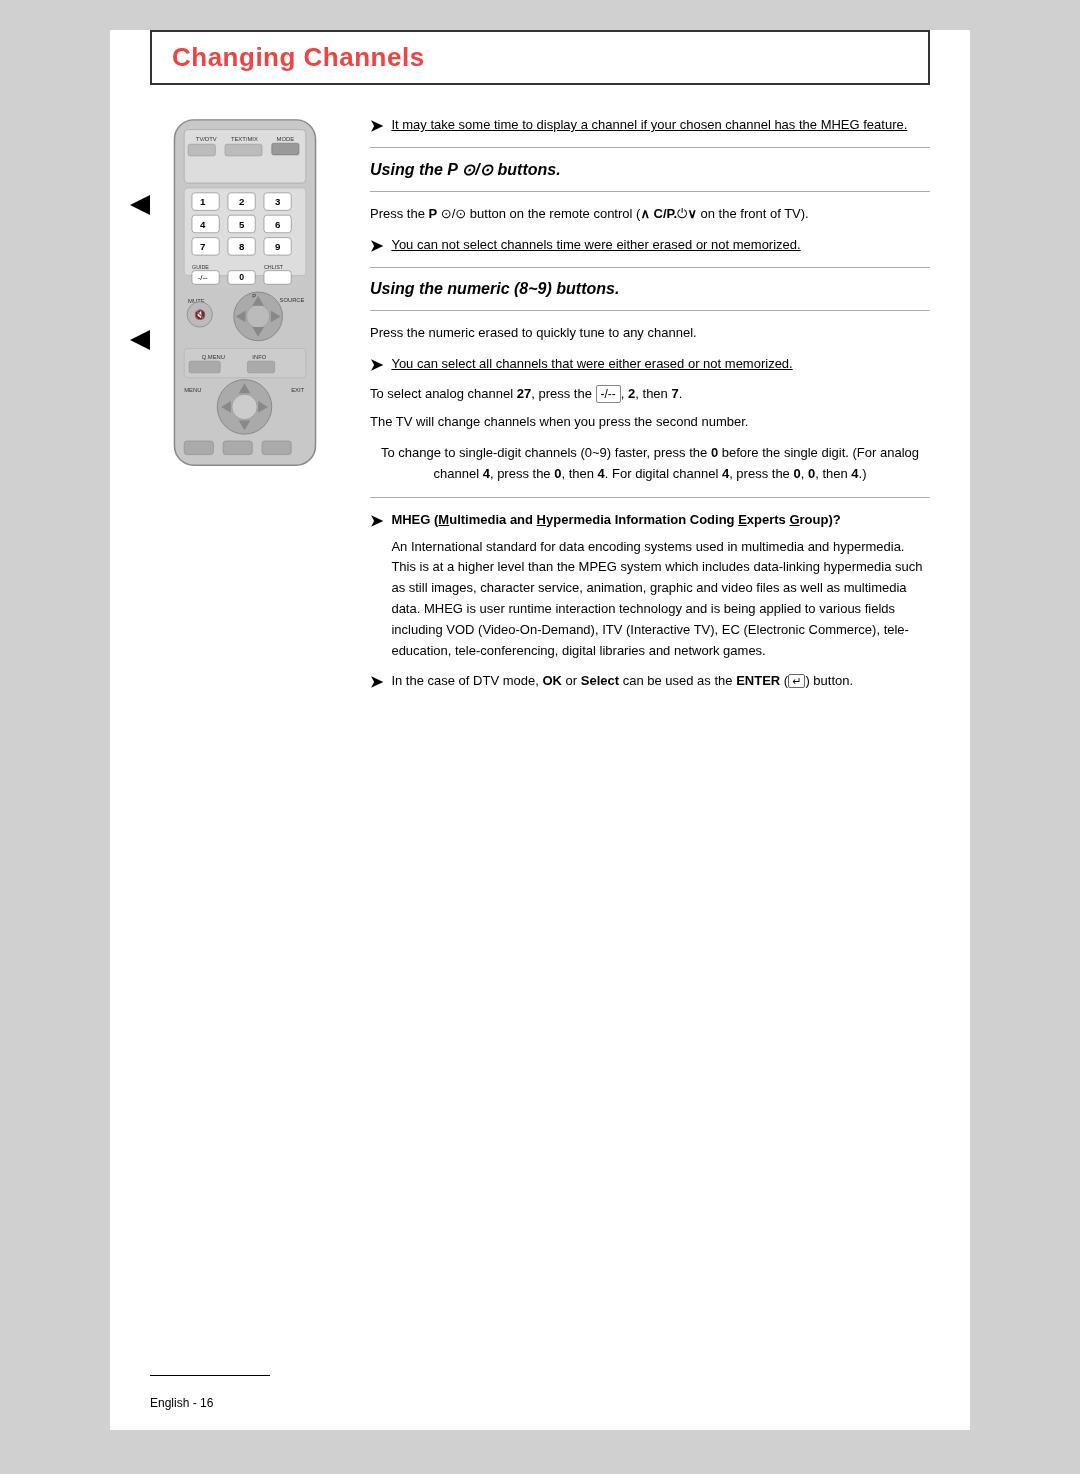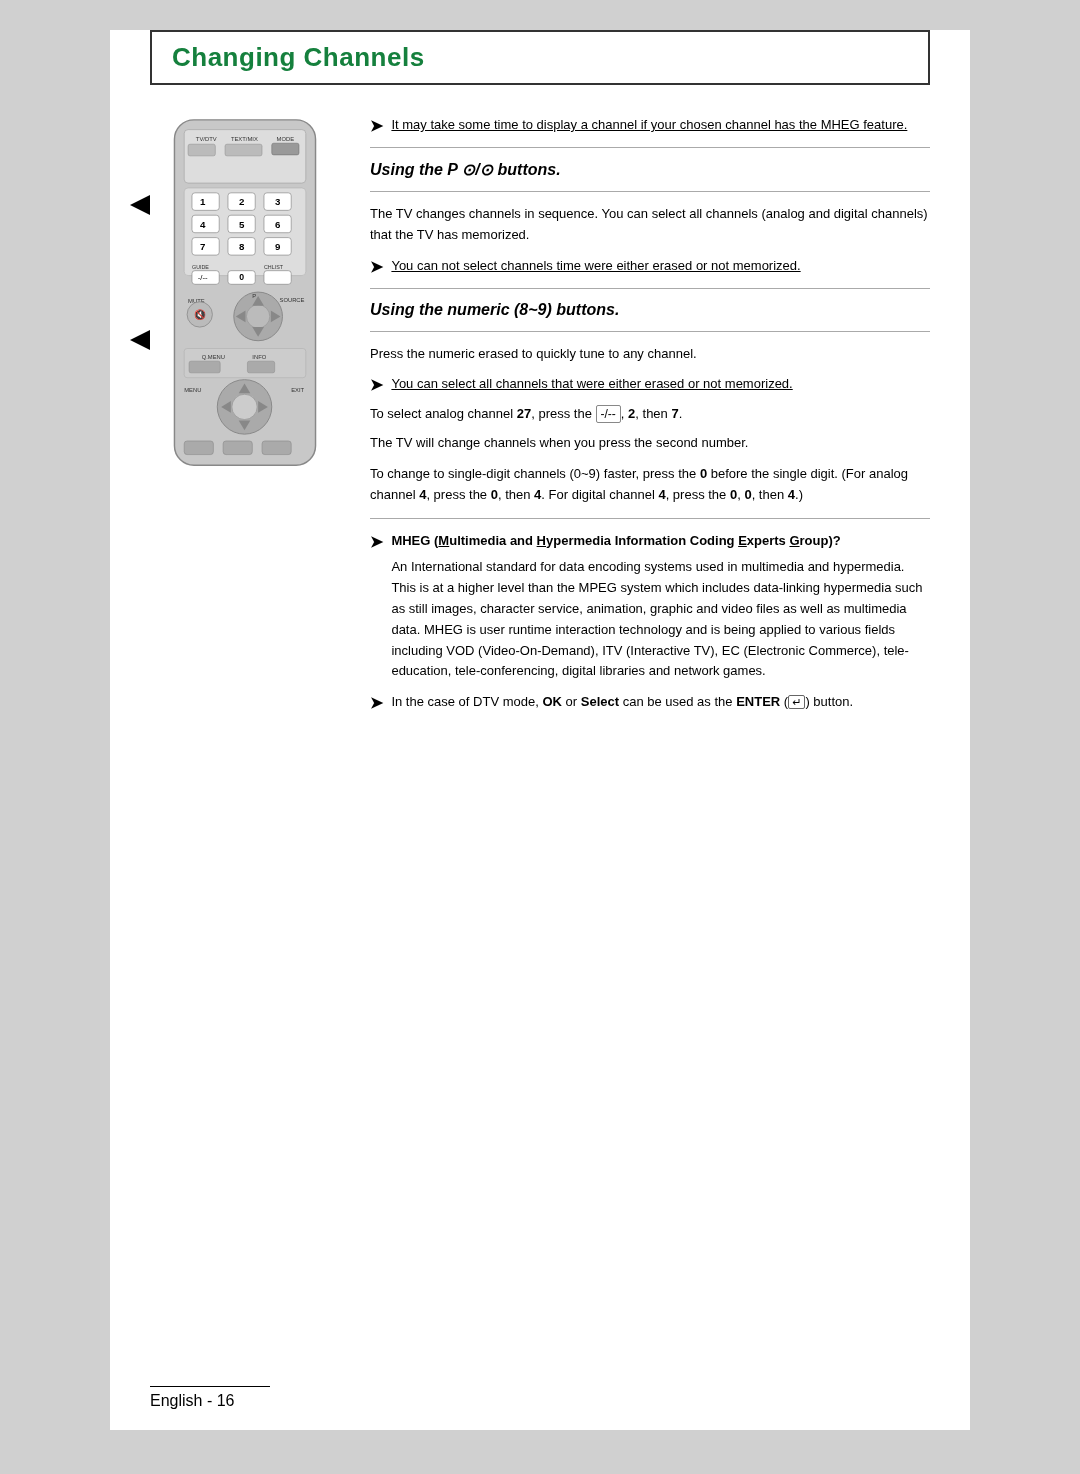--- a/index.html
+++ b/index.html
@@ -26,21 +26,21 @@
     .title-bar {
       background: #fff;
       border: 2px solid #333;
       margin: 30px 40px 20px 40px;
       padding: 10px 20px;
     }
 
     .title-bar h1 {
       font-size: 26px;
       font-weight: 900;
-      color: #15803d;
+      color: #ef4444;
       letter-spacing: 0.5px;
     }
 
     
     .content-area {
       display: flex;
       flex-direction: row;
       padding: 0 40px;
       gap: 20px;
     }
@@ -124,24 +124,24 @@
     .mheg-note-text {
       font-size: 13px;
       line-height: 1.6;
     }
 
     
     .footer {
       position: absolute;
       bottom: 20px;
       left: 40px;
-      font-size: 16px;
+      font-size: 12px;
       color: #000;
       border-top: 1px solid #000;
-      padding-top: 5px;
+      padding-top: 20px;
       width: 120px;
       margin-top: 48px;
     }
 
     
     .remote-svg {
       width: 190px;
       height: 360px;
     }
 
@@ -261,21 +261,21 @@
 
       <hr class="divider">
 
       <div class="section-header">
         <em>Using the P ⊙/⊙ buttons.</em>
       </div>
 
       <hr class="divider">
 
       <p class="body-para">
-        The TV changes channels in sequence. You can select all channels (analog and digital channels) that the TV has memorized.
+        Press the <b>P</b> ⊙/⊙ button on the remote control (<b>∧ C/P.</b>⏻<b>∨</b> on the front of TV).
       </p>
 
       <div class="note-block">
         <span class="note-arrow">➤</span>
         <span class="note-text">You can not select channels time were either erased or not memorized.</span>
       </div>
 
       <hr class="divider">
 
       <div class="section-header">
@@ -293,21 +293,21 @@
         <span class="note-text">You can select all channels that were either erased or not memorized.</span>
       </div>
 
       <p class="body-para" style="margin-top:10px;">
         To select analog channel <b>27</b>, press the <span style="border:1px solid #888; padding:1px 4px; border-radius:2px; font-size:12px;">-/--</span>, <b>2</b>, then <b>7</b>.
       </p>
       <p class="body-para">
         The TV will change channels when you press the second number.
       </p>
 
-      <p class="body-para" style="margin-top:10px;">
+      <p class="body-para" style="margin-top:10px;text-align:center;">
         To change to single-digit channels (0~9) faster, press the <b>0</b> before the single digit. (For analog channel <b>4</b>, press the <b>0</b>, then <b>4</b>. For digital channel <b>4</b>, press the <b>0</b>, <b>0</b>, then <b>4</b>.)
       </p>
 
       <hr class="divider">
 
       <div class="mheg-section">
         <div class="mheg-note">
           <span class="note-arrow">➤</span>
           <div class="mheg-note-text">
             <p style="margin-bottom:6px;"><b>MHEG (<u>M</u>ultimedia and <u>H</u>ypermedia Information Coding <u>E</u>xperts <u>G</u>roup)?</b></p>

